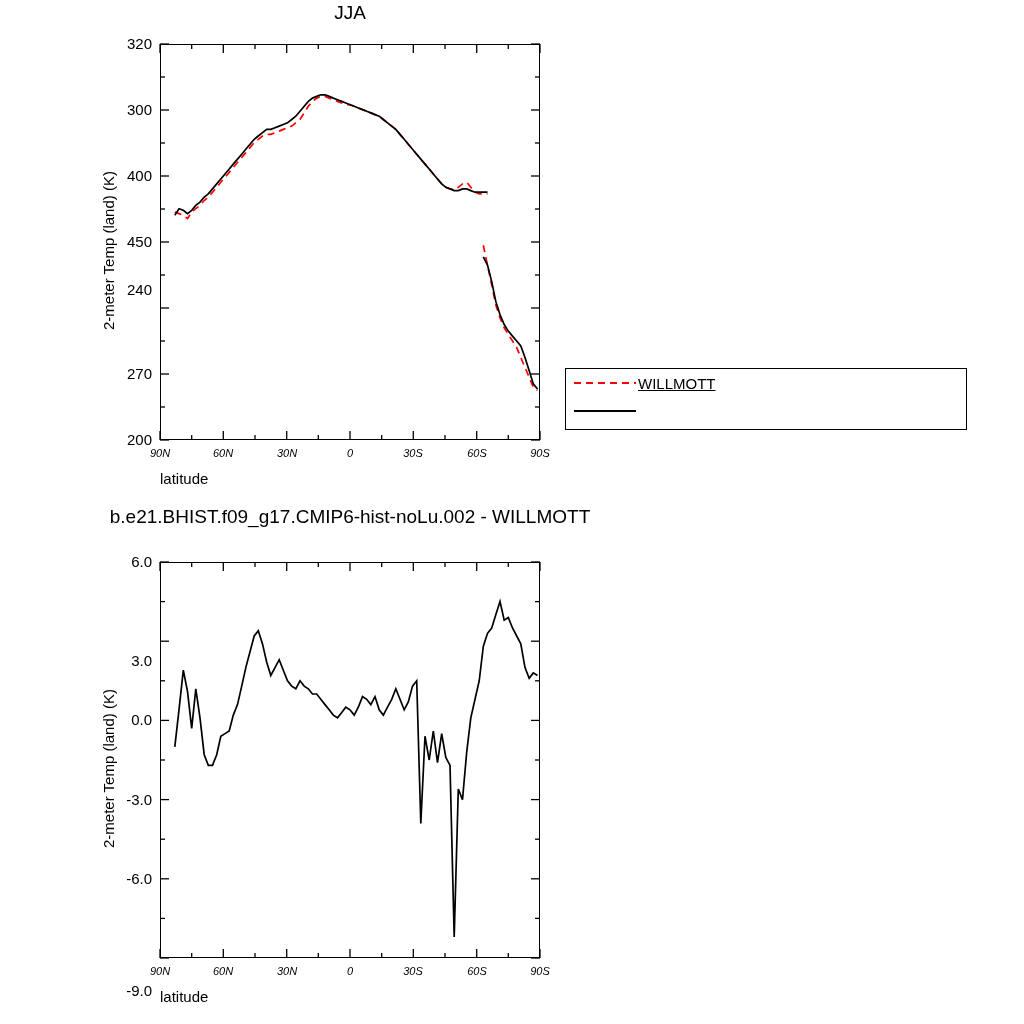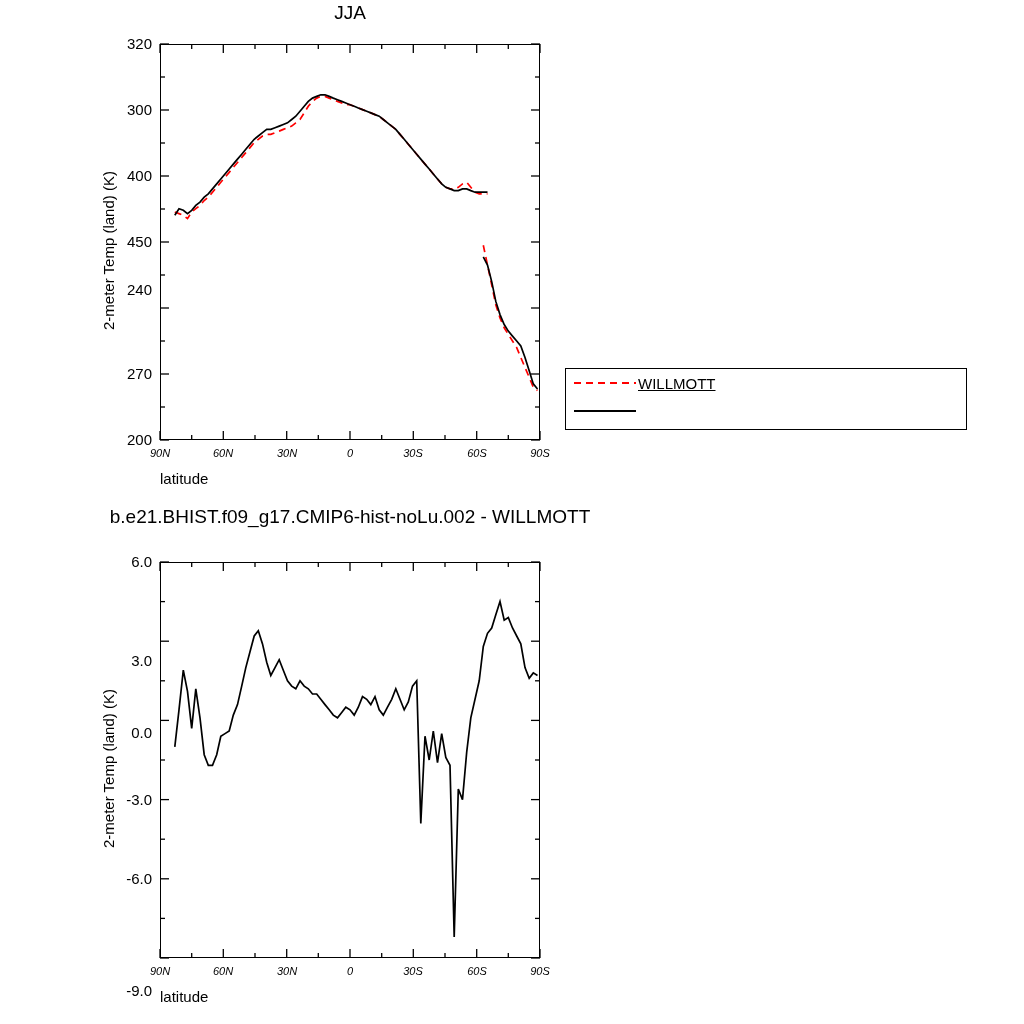--- a/index.html
+++ b/index.html
@@ -279,21 +279,21 @@
       </g>
 
       <polyline fill="none" stroke="#000000" stroke-width="1.7" points="174.8,246.8 179.0,209.8 183.3,170.2 187.5,191.4 191.7,228.3 195.8,188.8 200.0,217.8 204.2,254.7 208.3,265.3 212.5,265.3 216.7,254.7 220.8,236.2 225.0,233.6 229.2,231.0 233.3,215.1 237.5,204.6 241.7,186.1 245.8,167.6 250.0,151.8 254.2,136.0 258.3,130.7 262.5,143.9 266.7,162.3 270.8,175.5 275.0,167.6 279.2,159.7 283.3,170.2 287.5,180.8 291.7,186.1 295.8,188.8 300.0,180.8 304.2,186.1 308.3,188.8 312.5,194.0 316.7,194.0 320.8,199.3 325.0,204.6 329.2,209.8 333.3,215.1 337.5,217.8 341.7,212.5 345.8,207.2 350.0,209.8 354.2,215.1 358.3,207.2 362.5,196.6 366.7,199.3 370.8,204.6 375.0,196.6 379.2,209.8 383.3,215.1 387.5,207.2 391.7,199.3 395.8,188.8 400.0,199.3 404.2,209.8 408.3,202.0 412.5,186.1 416.7,180.8 420.8,323.4 425.0,236.2 429.2,260.0 433.3,231.0 437.5,262.6 441.7,233.6 445.8,257.4 450.0,265.3 454.2,436.9 458.3,289.0 462.5,299.6 466.7,252.1 470.8,217.8 479.2,180.8 483.3,146.5 487.5,133.3 491.7,128.0 495.8,114.8 500.0,101.6 504.2,120.1 508.3,117.5 512.5,128.0 516.7,136.0 520.8,143.9 525.0,167.6 529.2,178.2 533.3,172.9 537.5,175.5"></polyline>
     </svg>
 
     <div class="axis-label-y" style="left:100px; top:348px;">2-meter Temp (land) (K)</div>
 
     <div class="tick-y" style="left:100px; top:449px; width:52px;margin-top:33px;">-9.0</div>
     <div class="tick-y" style="left:100px; top:370px; width:52px;">-6.0</div>
     <div class="tick-y" style="left:100px; top:291px; width:52px;">-3.0</div>
-    <div class="tick-y" style="left:100px; top:224px; width:52px;">0.0</div>
+    <div class="tick-y" style="left:100px; top:211px; width:52px;">0.0</div>
     <div class="tick-y" style="left:100px; top:132px; width:52px;margin-top:20px;">3.0</div>
     <div class="tick-y" style="left:100px; top:53px; width:52px;">6.0</div>
 
     <div class="tick-x" style="left:135px; top:465px; width:50px;">90N</div>
     <div class="tick-x" style="left:198px; top:465px; width:50px;">60N</div>
     <div class="tick-x" style="left:262px; top:465px; width:50px;">30N</div>
     <div class="tick-x" style="left:325px; top:465px; width:50px;">0</div>
     <div class="tick-x" style="left:388px; top:465px; width:50px;">30S</div>
     <div class="tick-x" style="left:452px; top:465px; width:50px;">60S</div>
     <div class="tick-x" style="left:515px; top:465px; width:50px;">90S</div>

